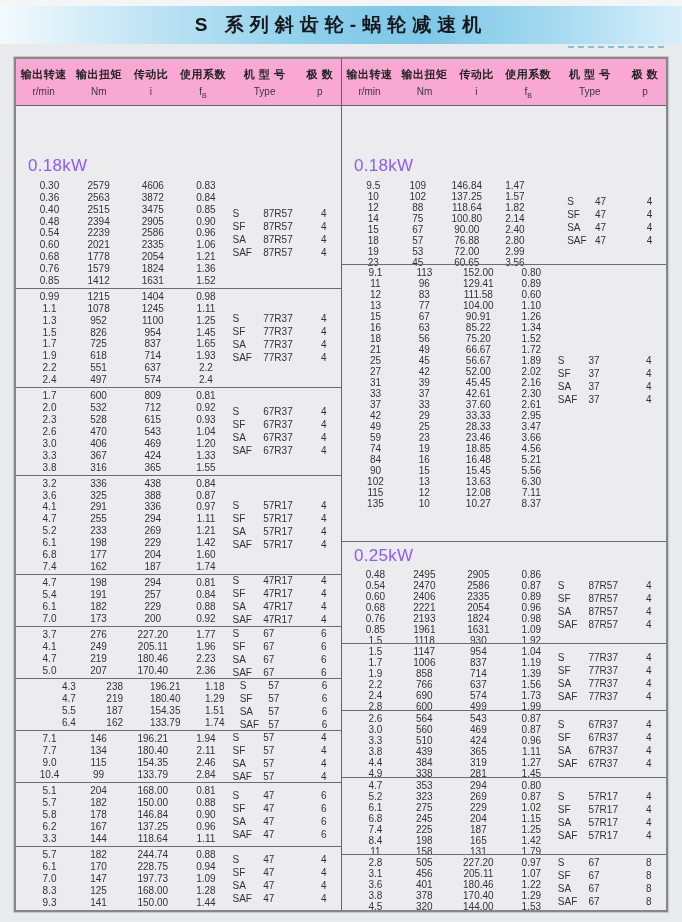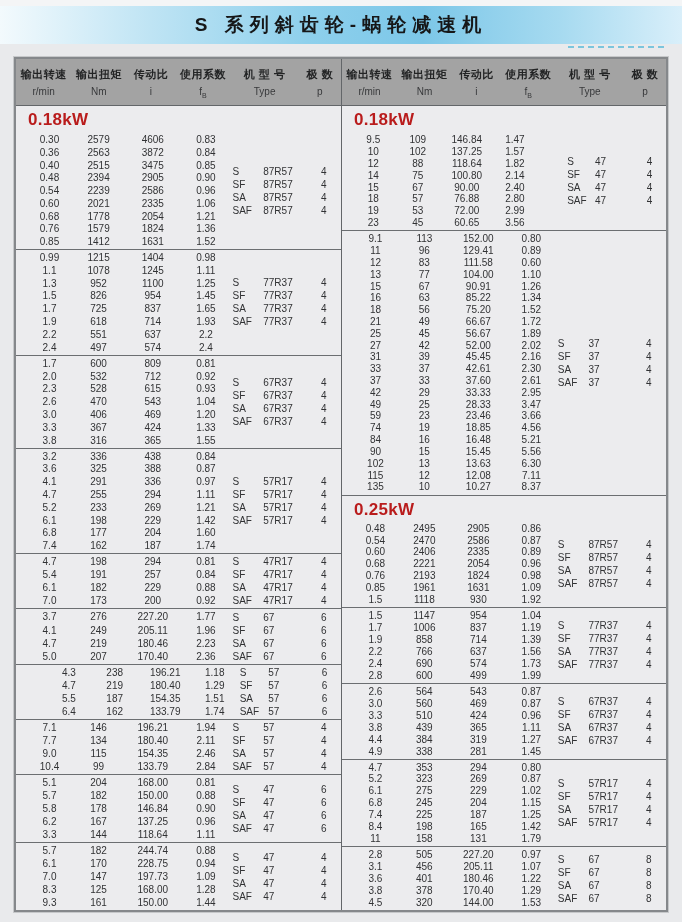--- a/index.html
+++ b/index.html
@@ -27,32 +27,32 @@
     background:#ececee;
     border:2px solid #85888b;
     box-shadow:0 0 0 1px #c6c8ca;
     display:flex;
   }
   .half{width:50%;display:flex;flex-direction:column;box-sizing:border-box;}
   .half.right{border-left:1px solid #636669;}
   .thead{
     flex:0 0 46px;border-bottom:1px solid #636669;
     display:flex;flex-direction:column;justify-content:center;
-    background:#a3a3a3;
+    background:#f9a8d4;
   }
   .head-row{display:flex;}
   .head-cell{text-align:center;color:#232425;}
   .labels .head-cell{font-size:11px;font-weight:600;letter-spacing:.5px;padding-top:2px;}
   .units .head-cell{font-size:10px;padding-top:4px;color:#38393b;text-align:center;}
   .hc0{width:17%}.hc1{width:17%}.hc2{width:15%}.hc3{width:17%}.hc4{width:21%}.hc5{width:13%}
   sub{font-size:7px;}
   .tbody{flex:1 1 auto;display:flex;flex-direction:column;overflow:hidden;}
   .power-header{
-    flex:0 0 26px;font-size:17px;font-weight:bold;color:#b91c1c;
-    padding:4px 0 0 12px;box-sizing:border-box;letter-spacing:.3px;
+    flex:0 0 26px;font-size:17px;font-weight:normal;color:#8b5cf6;
+    padding:4px 0 0 12px;box-sizing:border-box;letter-spacing:.3px;margin-top:46px;
   }
   .line-top{border-top:1px solid #6b6e71;}
   .block{display:flex;padding:2px 0;box-sizing:border-box;min-height:0;}
   .nums{width:66%;display:flex;flex-direction:column;justify-content:space-between;padding-left:10px;box-sizing:border-box;}
   .num-row{display:flex;line-height:11px;}
   .cell{font-size:10px;text-align:center;white-space:nowrap;}
   .c0{width:23%}.c1{width:25%}.c2{width:28%}.c3{width:24%}
   .types{width:34%;display:flex;flex-direction:column;justify-content:center;gap:2px;padding-right:8px;box-sizing:border-box;}
   .type-row{display:flex;line-height:11px;font-size:10px;}
   .t-prefix{width:30%;text-align:left;padding-left:2px;}
@@ -665,21 +665,21 @@
               <div class="cell c3">1.09</div>
             </div>
             <div class="num-row">
               <div class="cell c0">8.3</div>
               <div class="cell c1">125</div>
               <div class="cell c2">168.00</div>
               <div class="cell c3">1.28</div>
             </div>
             <div class="num-row">
               <div class="cell c0">9.3</div>
-              <div class="cell c1">161</div>
+              <div class="cell c1">141</div>
               <div class="cell c2">150.00</div>
               <div class="cell c3">1.44</div>
             </div>
           </div>
           <div class="types">
             <div class="type-row">
               <div class="t-prefix">S</div>
               <div class="t-size">47</div>
               <div class="t-poles">4</div>
             </div>

